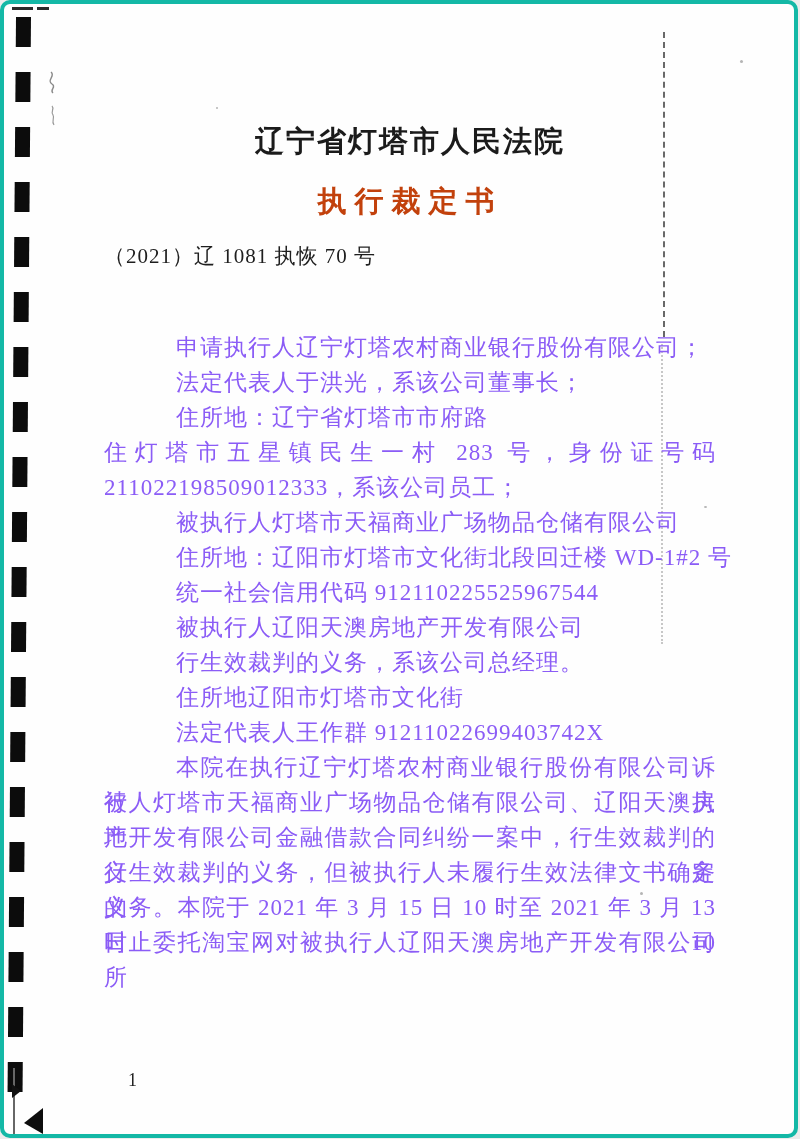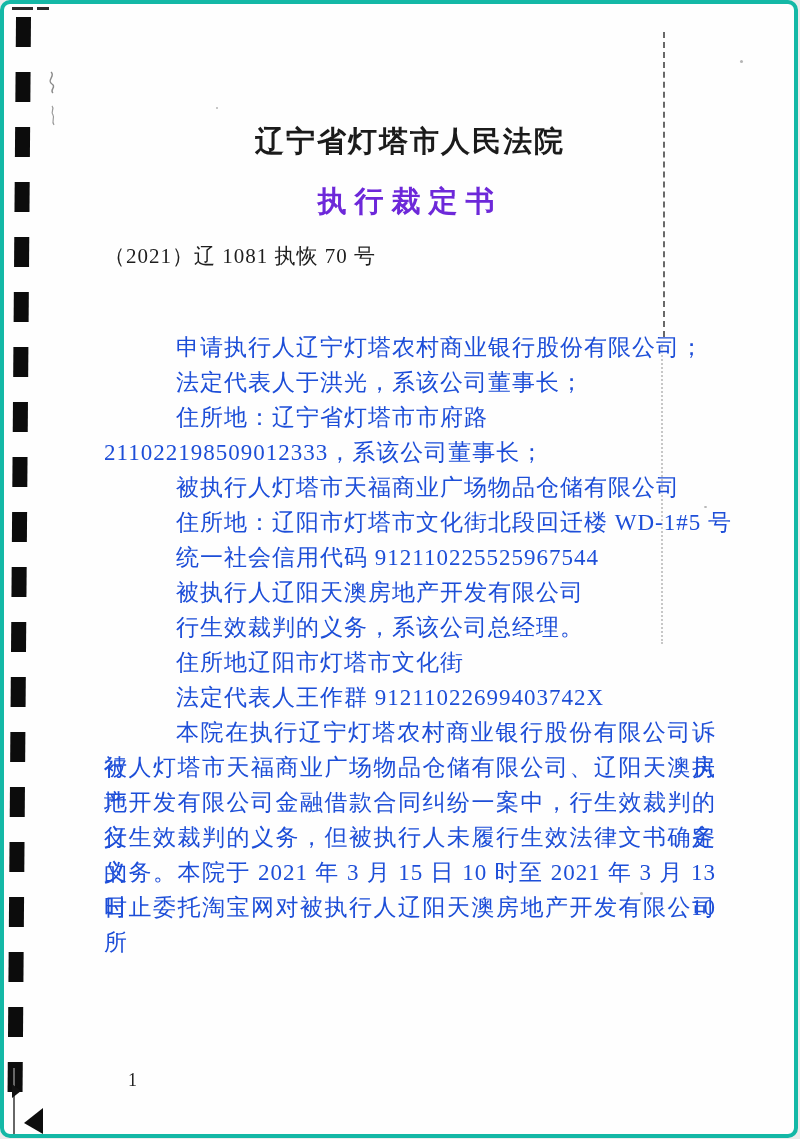--- a/index.html
+++ b/index.html
@@ -90,35 +90,35 @@
     letter-spacing: 2px;
     color: #1b1b1b;
   }
   .doc-type {
     position: absolute;
     left: 100px; top: 178px; width: 612px;
     text-align: center;
     font-size: 29px;
     font-weight: bold;
     letter-spacing: 8px;
-    color: #6d28d9;
+    color: #c2410c;
   }
   .case-number {
     position: absolute;
     left: 100px; top: 238px; width: 612px;
     text-align: left;
     font-size: 21px;
     color: #1e1e1e;
     letter-spacing: 1px;
   }
   .doc-body {
     position: absolute;
     left: 100px; top: 326px; width: 612px;
     font-size: 23px;
-    color: #1d4ed8;
+    color: #8b5cf6;
     letter-spacing: 1px;
   }
   .doc-line { height: 35px; line-height: 35px; white-space: nowrap; }
   .doc-line.indent { text-indent: 72px; }
   .doc-line.justify {
     white-space: normal;
     text-align: justify;
     text-align-last: justify;
   }
   .page-number {
@@ -147,23 +147,24 @@
 
     <div class="court-title">辽宁省灯塔市人民法院</div>
     <div class="doc-type">执行裁定书</div>
     <div class="case-number">（2021）辽 1081 执恢 70 号</div>
 
     <div class="doc-body">
 
     <div class="doc-line indent">申请执行人辽宁灯塔农村商业银行股份有限公司；</div>
         <div class="doc-line indent">法定代表人于洪光，系该公司董事长；</div>
         <div class="doc-line indent">住所地：辽宁省灯塔市市府路</div>
-        <div class="doc-line">211022198509012333，系该公司董事长；</div>
+        <div class="doc-line justify">住灯塔市五星镇民生一村 283 号，身份证号码</div>
+        <div class="doc-line">211022198509012333，系该公司员工；</div>
         <div class="doc-line indent">被执行人灯塔市天福商业广场物品仓储有限公司</div>
-        <div class="doc-line indent">住所地：辽阳市灯塔市文化街北段回迁楼 WD-1#5 号</div>
+        <div class="doc-line indent">住所地：辽阳市灯塔市文化街北段回迁楼 WD-1#2 号</div>
         <div class="doc-line indent">统一社会信用代码 912110225525967544</div>
         <div class="doc-line indent">被执行人辽阳天澳房地产开发有限公司</div>
         <div class="doc-line indent">行生效裁判的义务，系该公司总经理。</div>
         <div class="doc-line indent">住所地辽阳市灯塔市文化街</div>
         <div class="doc-line indent">法定代表人王作群 91211022699403742X</div>
         <div class="doc-line indent justify">本院在执行辽宁灯塔农村商业银行股份有限公司诉被执</div>
         <div class="doc-line justify">行人灯塔市天福商业广场物品仓储有限公司、辽阳天澳房地</div>
         <div class="doc-line justify">产开发有限公司金融借款合同纠纷一案中，行生效裁判的义务</div>
         <div class="doc-line justify">行生效裁判的义务，但被执行人未履行生效法律文书确定的</div>
         <div class="doc-line justify">义务。本院于 2021 年 3 月 15 日 10 时至 2021 年 3 月 13 日 10</div>

